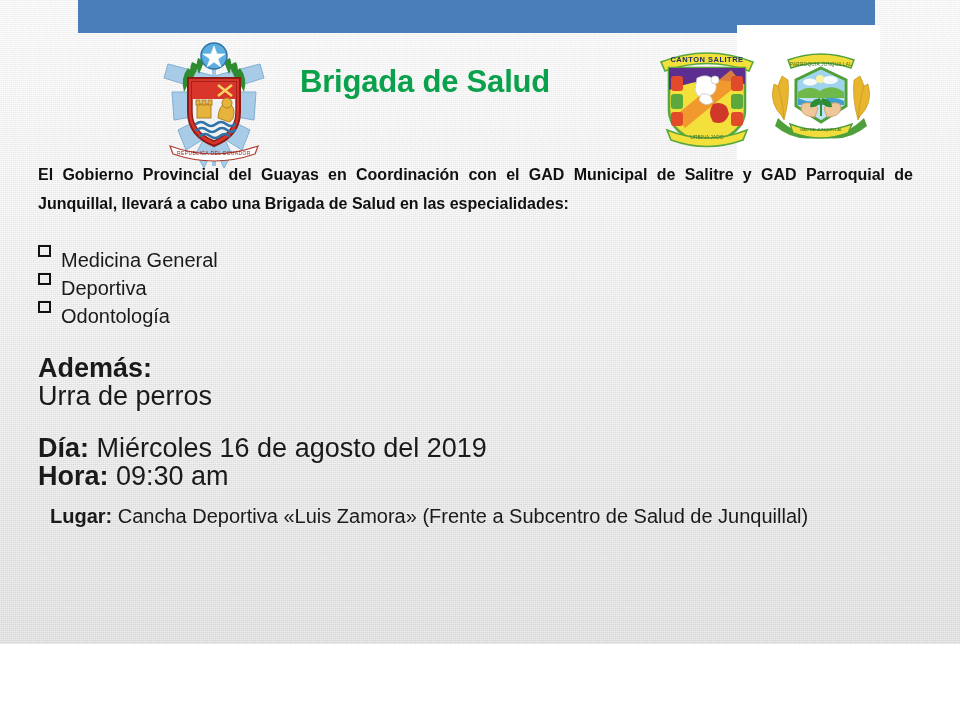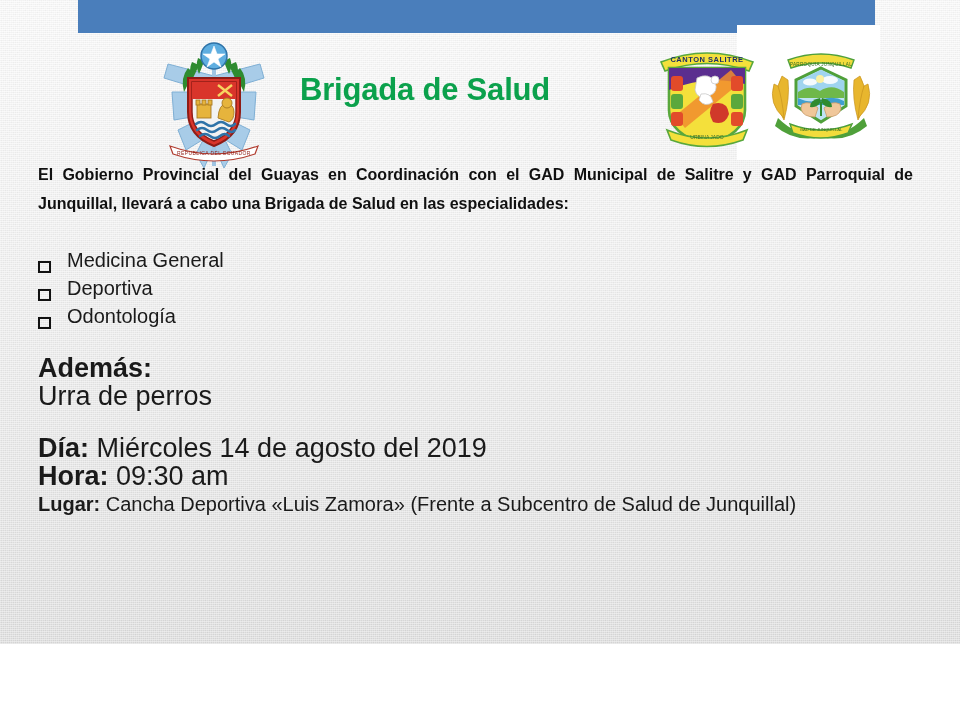--- a/index.html
+++ b/index.html
@@ -66,21 +66,21 @@
     width: 143px;
     height: 9px;
     background: #ffffff;
     z-index: 4;
   }
 
   
   #title {
     position: absolute;
     left: 300px;
-    top: 72px;
+    top: 64px;
     width: 360px;
     z-index: 6;
     font-size: 31px;
     font-weight: bold;
     color: #0BA14C;
     letter-spacing: -.2px;
     white-space: nowrap;
   }
 
   
@@ -116,22 +116,22 @@
   ul.checklist {
     list-style: none;
     margin: 0;
     padding: 0;
   }
   ul.checklist li {
     font-size: 20px;
     line-height: 28px;
     color: #1a1a1a;
     display: flex;
-    align-items: flex-end;
-    gap: 16px;
+    align-items: flex-start;
+    gap: 10px;
   }
   .cbox {
     display: inline-block;
     width: 13px;
     height: 12px;
     border: 2.2px solid #111;
     box-sizing: border-box;
     position: relative;
     top: -1px;
     flex: 0 0 auto;
@@ -142,21 +142,21 @@
     line-height: 28px;
     color: #1a1a1a;
     margin: 0;
   }
   .line b { font-weight: bold; }
 
   .wrapline {
     font-size: 20px;
     line-height: 28px;
     color: #1a1a1a;
-    margin: 0;
+    margin: 12px;
     width: 850px;
   }
 
   
   #bottom-rule {
     position: absolute;
     left: 68px;
     top: 645px;
     width: 805px;
     height: 3px;
@@ -338,21 +338,21 @@
     <div class="spacer-sm"></div>
 
     <p class="line">
       <b>Además:</b>
     </p>
     <p class="line">Urra de perros</p>
 
     <div class="spacer-sm"></div>
 
     <p class="line">
-      <b>Día:</b><span> <span>Miércoles 14 de agosto del 2019</span></span>
+      <b>Día:</b><span> <span>Miércoles 16 de agosto del 2019</span></span>
     </p>
     <p class="line">
       <b>Hora:</b><span> <span>09:30 am</span></span>
     </p>
     <p class="wrapline">
       <b>Lugar:</b><span> <span>Cancha Deportiva «Luis Zamora» (Frente a Subcentro de Salud de Junquillal)</span></span>
     </p>
 
   </div>
 

